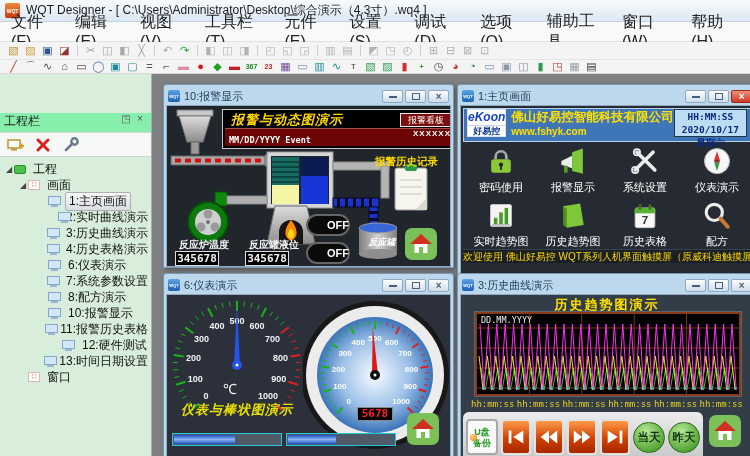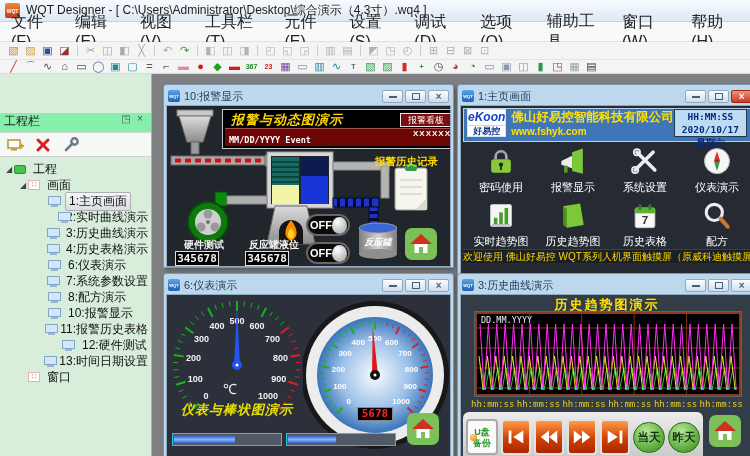--- a/index.html
+++ b/index.html
@@ -63,26 +63,26 @@
   .wa-banner { position:absolute; left:55px; top:3px; width:236px; height:40px; background:#000000; border:1px solid #c9c9c9; }
   .wa-banner-title { position:absolute; left:8px; top:1px; font-size:13px; font-weight:bold; font-style:italic; color:#ffd800; letter-spacing:1px; }
   .wa-board-btn { position:absolute; right:5px; top:3px; width:52px; height:14px; background:#7a0d0d; border:1px solid #e8e8e8;
     color:#fff; font-size:9px; text-align:center; line-height:12px; cursor:pointer; }
   .wa-strip { position:absolute; left:2px; right:2px; bottom:2px; height:18px; background:#6e0505; border-top:1px solid #a05050; }
   .wa-xxx { position:absolute; right:4px; top:0; color:#fff; font-size:8px; font-weight:bold; letter-spacing:1px; }
   .wa-cols { position:absolute; left:4px; bottom:1px; color:#fff; font-size:8.5px; font-weight:bold; font-family:"DejaVu Sans Mono",monospace; }
   .wa-hist { position:absolute; left:208px; top:49px; width:74px; color:#ffd800; font-size:10.5px; font-weight:bold; }
   .wa-off { position:absolute; left:139px; width:44px; height:22px; background:#0b0b0b; border:2px solid #666; border-radius:12px;
     display:flex; align-items:center; cursor:pointer; }
-  .wa-off span { color:#fff; font-size:11px; font-weight:bold; margin-left:2px; flex:1; }
+  .wa-off span { color:#fff; font-size:11px; font-weight:bold; margin-left:19px; flex:1; }
   .wa-off i { width:17px; height:17px; border-radius:50%; background:radial-gradient(circle at 35% 30%,#fff,#9c9c9c); margin-right:1px; }
   .wa-lab { position:absolute; color:#f2f2f2; font-size:10px; font-weight:bold; width:70px; text-align:center; top:132px; }
   .wa-disp { position:absolute; top:145px; width:44px; height:15px; background:#000; border:1px solid #dedede; color:#f4f4f4;
     font-family:"DejaVu Sans Mono",monospace; font-size:11px; font-weight:bold; text-align:center; line-height:13px; }
-  .wa-cyl-label { position:absolute; left:192px; top:130px; width:38px; text-align:center; color:#fff; font-size:9px; font-style:italic; font-weight:bold; }
+  .wa-cyl-label { position:absolute; left:192px; top:130px; width:46px; text-align:center; color:#fff; font-size:9px; font-style:italic; font-weight:bold; }
 
   .home-btn { position:absolute; width:32px; height:32px; cursor:pointer; }
 
   
   .wb-body { background:#262b33; height:173px; }
   .wb-header { position:absolute; left:2px; top:2px; right:2px; height:34px; background:#3f76b8; border:1px solid #b9d2ea;
     display:flex; align-items:flex-start; padding:0 3px; }
   .wb-logo { width:54px; height:28px; background:#fff; border:1px solid #d8e4f0; text-align:center; }
   .wb-logo .l1 { font-size:12px; font-weight:bold; font-style:italic; color:#1444c8; line-height:15px; }
   .wb-logo .l2 { font-size:9px; font-weight:bold; color:#123a8a; border-top:1px solid #c8d4e4; line-height:11px; }
@@ -470,21 +470,21 @@
       <div class="wa-hist">报警历史记录</div>
       <div class="wa-off" style="top:108px;">
           <span>OFF</span>
           <i></i>
         </div>
       <div class="wa-off" style="top:136px;">
           <span>OFF</span>
           <i></i>
         </div>
       <div class="wa-cyl-label">反应罐</div>
-      <div class="wa-lab" style="left:2px;">硬件测试</div>
+      <div class="wa-lab" style="left:2px;">反应炉温度</div>
       <div class="wa-lab" style="left:72px;">反应罐液位</div>
       <div class="wa-disp" style="left:8px;">345678</div>
       <div class="wa-disp" style="left:78px;">345678</div>
       <div class="home-btn hb" style="left:238px;top:122px;"><svg width="32" height="32" viewBox="0 0 32 32">
             <rect x="0" y="0" width="32" height="32" rx="7" fill="#7cc05a"></rect>
             <polygon points="16,6 27,16 5,16" fill="#d03020"></polygon>
             <rect x="9.5" y="16" width="13" height="9" fill="#fff"></rect>
             <rect x="14" y="19" width="4" height="6" fill="#7cc05a"></rect>
           </svg></div>
     </div>

